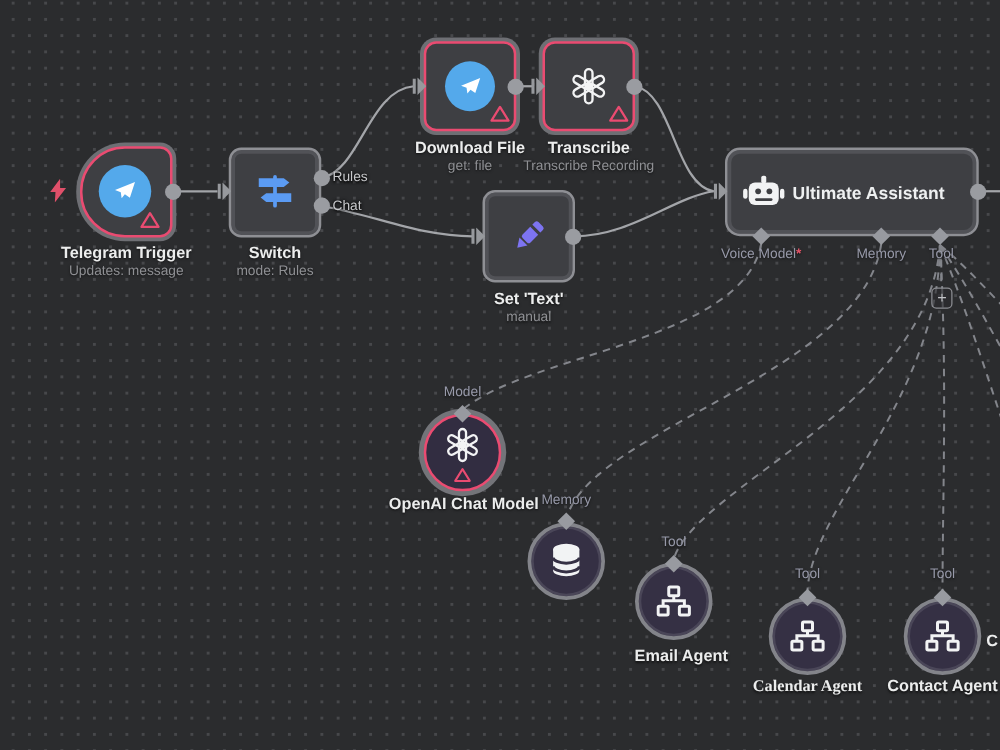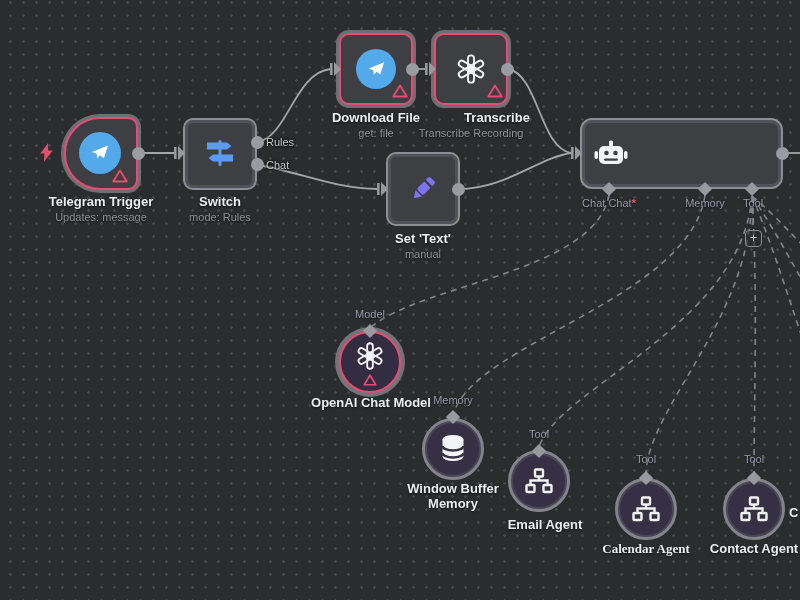--- a/index.html
+++ b/index.html
@@ -137,21 +137,21 @@
     </g>
   </svg>
   <svg class="icon" style="left:487px; top:84px;" width="16" height="14" viewBox="0 0 16 14">
     <path d="M8 1.5 L14.8 12.5 H1.2 Z" fill="none" stroke="#ea4b71" stroke-width="1.8" stroke-linejoin="round"></path>
   </svg>
   <svg class="inarrow" style="left:425px; top:62px;" viewBox="0 0 11 14">
     <rect x="0" y="1" width="2.6" height="12" fill="#97999d"></rect>
       <path d="M4 0 L11 7 L4 14 Z" fill="#97999d"></path>
   </svg>
   <div class="ep" style="left:501px; top:63px;"></div>
-  <div class="title" style="left:497px; top:110px;text-align:center;">Transcribe</div>
+  <div class="title" style="left:471px; top:110px;text-align:center;">Transcribe</div>
   <div class="subtitle" style="left:471px; top:127px;text-align:right;">Transcribe Recording</div>
 
   <div class="nbox" style="left:386px; top:152px; width:74px; height:74px;"></div>
   <svg class="icon" style="left:406px; top:172px;" width="34" height="34" viewBox="0 0 34 34">
     <g fill="#7d74f1" transform="translate(17 17) rotate(45)">
       <rect x="-4.5" y="-13.5" width="9" height="18" rx="2"></rect>
       <path d="M-4.5 6 L0 13 L4.5 6 Z"></path>
       <rect x="-5" y="-8.6" width="10" height="2.4" fill="#3e3f43"></rect>
     </g>
   </svg>
@@ -168,30 +168,31 @@
     <g fill="#f2f3f4">
       <rect x="5" y="7" width="24" height="18" rx="5"></rect>
       <rect x="15" y="1.5" width="4" height="6" rx="1.5"></rect>
       <rect x="0.5" y="12" width="3.5" height="8" rx="1.75"></rect>
       <rect x="30" y="12" width="3.5" height="8" rx="1.75"></rect>
     </g>
     <circle cx="12.5" cy="14" r="2.3" fill="#3e3f43"></circle>
     <circle cx="21.5" cy="14" r="2.3" fill="#3e3f43"></circle>
     <rect x="10" y="19.5" width="14" height="2.2" rx="1.1" fill="#3e3f43"></rect>
   </svg>
+  <div class="asst-title" style="left:634px; top:146px;">Ultimate Assistant</div>
   <svg class="inarrow" style="left:571px; top:146px;" viewBox="0 0 11 14">
     <rect x="0" y="1" width="2.6" height="12" fill="#97999d"></rect>
       <path d="M4 0 L11 7 L4 14 Z" fill="#97999d"></path>
   </svg>
   <div class="ep" style="left:776px; top:147px;"></div>
   <div class="diamond" style="left:604px; top:184px;"></div>
   <div class="diamond" style="left:700px; top:184px;"></div>
   <div class="diamond" style="left:747px; top:184px;"></div>
   <div class="connlabel" style="left:609px; top:197px;">
-    <span>Chat Chat</span><span class="req">*</span>
+    <span>Voice Model</span><span class="req">*</span>
   </div>
   <div class="connlabel" style="left:705px; top:197px;">Memory</div>
   <div class="connlabel" style="left:753px; top:197px;">Tool</div>
   <div class="plusbtn" style="left:745px; top:230px;">+</div>
 
   <div class="subnode error" style="left:339px; top:331px;"></div>
   <div class="diamond" style="left:365px; top:326px;"></div>
   <div class="connlabel" style="left:370px; top:308px;">Model</div>
   <svg class="icon" style="left:355px; top:341px;" width="30" height="30" viewBox="-17 -17 34 34">
     <g fill="none" stroke="#f2f3f4" stroke-width="2.1">
@@ -210,21 +211,20 @@
 
   <div class="subnode" style="left:422px; top:418px;"></div>
   <div class="diamond" style="left:448px; top:412px;"></div>
   <div class="connlabel" style="left:453px; top:394px;">Memory</div>
   <svg class="icon" style="left:439px; top:434px;" width="28" height="30" viewBox="0 0 28 30">
     <ellipse cx="14" cy="5.5" rx="10.5" ry="4.5" fill="#f2f3f4"></ellipse>
     <path d="M3.5 5.5 v17 a10.5 4.5 0 0 0 21 0 v-17" fill="#f2f3f4"></path>
     <path d="M3.5 12 a10.5 4.5 0 0 0 21 0" stroke="#353044" stroke-width="2.4" fill="none"></path>
     <path d="M3.5 19 a10.5 4.5 0 0 0 21 0" stroke="#353044" stroke-width="2.4" fill="none"></path>
   </svg>
-  <div class="title wrap" style="left:453px; top:481px;">Window Buffer Memory</div>
 
   <div class="subnode" style="left:508px; top:450px;"></div>
   <div class="diamond" style="left:534px; top:446px;"></div>
   <div class="connlabel" style="left:539px; top:428px;">Tool</div>
   <svg class="icon" style="left:525px; top:468px;" width="28" height="26" viewBox="0 0 28 26">
     <g fill="none" stroke="#f2f3f4" stroke-width="2.4">
       <rect x="10" y="1.5" width="8" height="7" rx="1"></rect>
       <rect x="1.5" y="17" width="8" height="7" rx="1"></rect>
       <rect x="18.5" y="17" width="8" height="7" rx="1"></rect>
       <path d="M14 8.5 V12.5 M5.5 17 v-4.5 h17 V17"></path>

